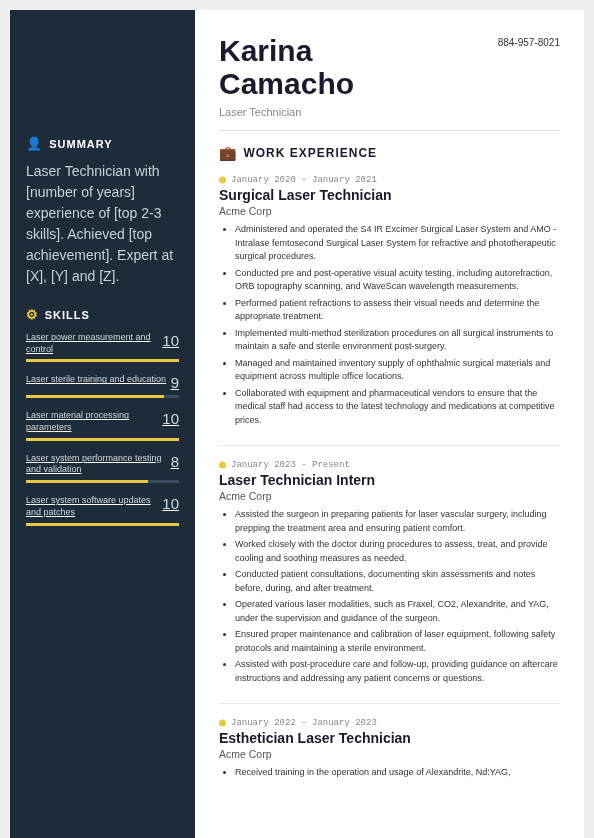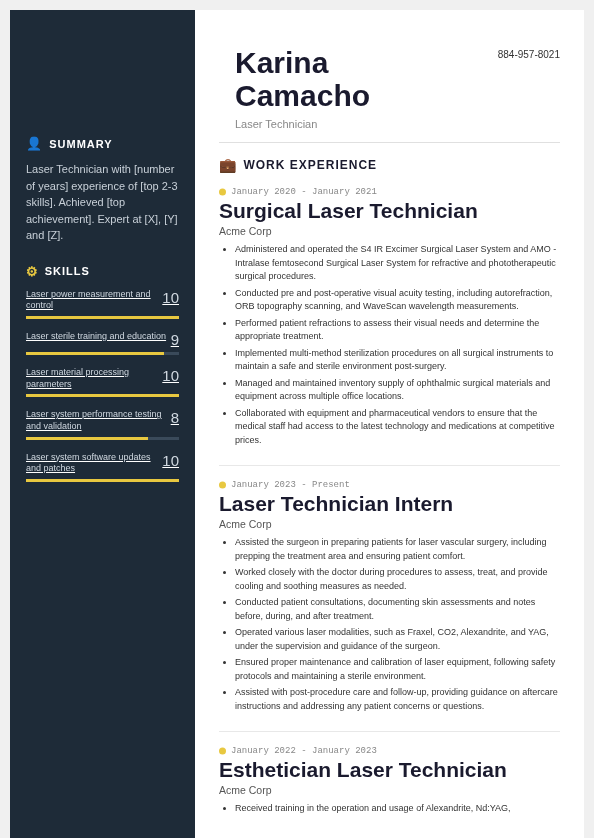--- a/index.html
+++ b/index.html
@@ -45,21 +45,21 @@
       letter-spacing: 1px;
       color: #fff;
       margin-bottom: 10px;
       text-transform: uppercase;
     }
     .sidebar-section-title .icon {
       color: #e8c840;
       font-size: 13px;
     }
     .summary-text {
-      font-size: 11px;
+      font-size: 14px;
       color: #c8d0d8;
       line-height: 1.5;
       margin-bottom: 20px;
     }
     .skills-section {
       margin-top: 6px;
     }
     .skill-item {
       margin-bottom: 12px;
     }
@@ -94,23 +94,22 @@
       left: 0; top: 0;
     }
     
     .main {
       flex: 1;
       padding: 0;
       display: flex;
       flex-direction: column;
     }
     .main-header {
-      padding: 36px 24px 12px 24px;
+      padding: 24px 24px 12px 24px;
       border-bottom: none;
-      margin-left: 16px;
     }
     .name {
       font-size: 30px;
       font-weight: bold;
       color: #1a1a2e;
       line-height: 1.1;
     }
     .title {
       font-size: 11px;
       color: #888;
@@ -171,21 +170,21 @@
       width: 7px;
       height: 7px;
       background: #e8c840;
       border-radius: 50%;
       position: absolute;
       left: 0;
       top: 50%;
       transform: translateY(-50%);
     }
     .job-title {
-      font-size: 21px;
+      font-size: 14px;
       font-weight: bold;
       color: #1a1a2e;
       margin-bottom: 2px;
     }
     .job-company {
       font-size: 10.5px;
       color: #555;
       font-weight: normal;
       margin-bottom: 6px;
     }

